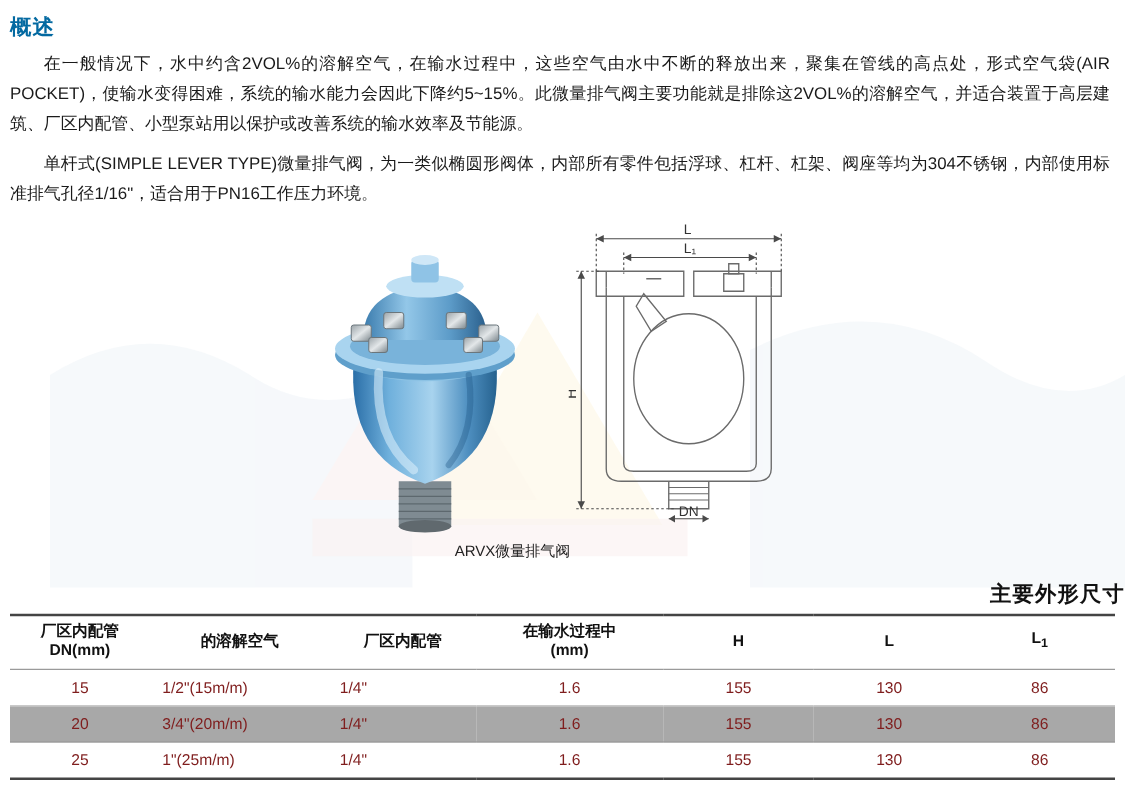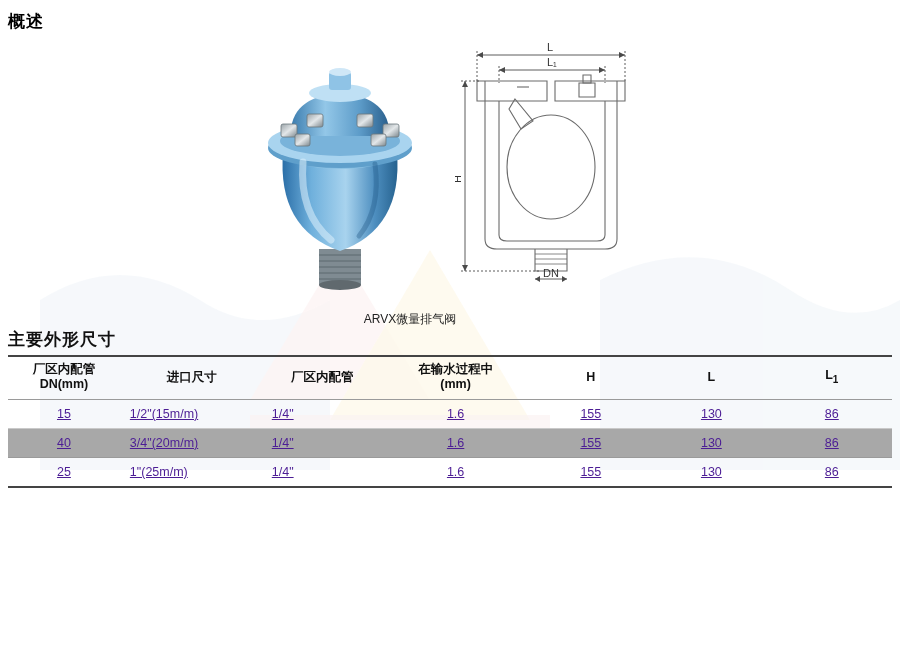--- a/index.html
+++ b/index.html
@@ -29,21 +29,21 @@
 
   .content {
     position: relative;
     z-index: 2;
   }
 
   
   .section-title {
     font-size: 17px;
     font-weight: bold;
-    color: #000000;
+    color: #0369a1;
     margin: 10px 0 6px 8px;
     letter-spacing: 1px;
   }
   .para {
     font-size: 13.5px;
     line-height: 24px;
     color: #1a1a1a;
     margin: 0 8px 8px 8px;
     text-align: justify;
     text-indent: 2em;
@@ -59,41 +59,42 @@
   .valve-photo {
     position: absolute;
     left: 225px;
     top: 5px;
     width: 230px;
     height: 250px;
   }
   .valve-caption {
     position: absolute;
     left: 300px;
-    top: 272px;
+    top: 258px;
     width: 220px;
     text-align: center;
     font-size: 12px;
     color: #222;
   }
   .drawing {
     position: absolute;
     left: 455px;
     top: 0px;
     width: 240px;
     height: 245px;
   }
 
   
   .table-title {
     font-size: 17px;
     font-weight: bold;
     color: #111;
     margin: 4px 0 4px 8px;
     letter-spacing: 1px;
+    text-align: right;
   }
   table.dims {
     border-collapse: collapse;
     width: 884px;
     margin-left: 8px;
     font-size: 12.5px;
   }
   table.dims thead th {
     border-top: 2px solid #444;
     border-bottom: 1px solid #9a9a9a;
@@ -101,22 +102,21 @@
     font-weight: bold;
     color: #111;
     text-align: center;
     vertical-align: middle;
     line-height: 15px;
   }
   table.dims tbody td {
     padding: 7px 2px;
     text-align: center;
     border-bottom: 1px solid #c9c9c9;
-    color: #4c1d95;
-    text-decoration: underline;
+    color: #7f1d1d;
   }
   table.dims tbody tr.alt td {
     background: #a8a8a8;
     border-bottom: 1px solid #9a9a9a;
   }
   table.dims tbody tr:last-child td {
     border-bottom: 2px solid #444;
     text-align: center;
   }
   .col-a { width: 110px; }
@@ -139,20 +139,22 @@
     <path d="M250 400 L 340 250 L 430 400 Z" fill="#fbeaea" opacity="0.8"></path>
     <path d="M330 420 L 430 250 L 530 420 Z" fill="#fdf3d8" opacity="0.85"></path>
     <rect x="250" y="415" width="300" height="30" fill="#f6e7e7" opacity="0.7"></rect>
   </g>
 </svg>
 
 <div class="content">
 
   <div>
     <div class="section-title">概述</div>
+    <p class="para">在一般情况下，水中约含2VOL%的溶解空气，在输水过程中，这些空气由水中不断的释放出来，聚集在管线的高点处，形式空气袋(AIR POCKET)，使输水变得困难，系统的输水能力会因此下降约5~15%。此微量排气阀主要功能就是排除这2VOL%的溶解空气，并适合装置于高层建筑、厂区内配管、小型泵站用以保护或改善系统的输水效率及节能源。</p>
+    <p class="para">单杆式(SIMPLE LEVER TYPE)微量排气阀，为一类似椭圆形阀体，内部所有零件包括浮球、杠杆、杠架、阀座等均为304不锈钢，内部使用标准排气孔径1/16"，适合用于PN16工作压力环境。</p>
   </div>
 
   <div class="figure-area">
 
     <svg class="valve-photo" viewBox="0 0 230 250" xmlns="http://www.w3.org/2000/svg">
       <defs>
         <linearGradient id="bodyGrad" x1="0" y1="0" x2="1" y2="0">
           <stop offset="0%" stop-color="#2b6fa8"></stop>
           <stop offset="25%" stop-color="#6fb0dc"></stop>
           <stop offset="55%" stop-color="#a8d3ee"></stop>
@@ -272,21 +274,21 @@
 
   <div>
     <div class="table-title">主要外形尺寸</div>
     <table class="dims">
       <thead>
         <tr>
           <th class="col-a">
             <span>厂区内配管</span><br>
             <span>DN(mm)</span>
           </th>
-          <th class="col-b">进口尺寸</th>
+          <th class="col-b">的溶解空气</th>
           <th class="col-c">厂区内配管</th>
           <th class="col-d">
             <span>在输水过程中</span><br>
             <span>(mm)</span>
           </th>
           <th class="col-e">H</th>
           <th class="col-f">L</th>
           <th class="col-g">
             <span>L</span><span class="sub">1</span>
           </th>
@@ -296,21 +298,21 @@
         <tr>
           <td class="col-a">15</td>
           <td class="col-b">1/2"(15m/m)</td>
           <td class="col-c">1/4"</td>
           <td class="col-d">1.6</td>
           <td class="col-e">155</td>
           <td class="col-f">130</td>
           <td class="col-g">86</td>
         </tr>
         <tr class="alt">
-          <td class="col-a">40</td>
+          <td class="col-a">20</td>
           <td class="col-b">3/4"(20m/m)</td>
           <td class="col-c">1/4"</td>
           <td class="col-d">1.6</td>
           <td class="col-e">155</td>
           <td class="col-f">130</td>
           <td class="col-g">86</td>
         </tr>
         <tr>
           <td class="col-a">25</td>
           <td class="col-b">1"(25m/m)</td>

